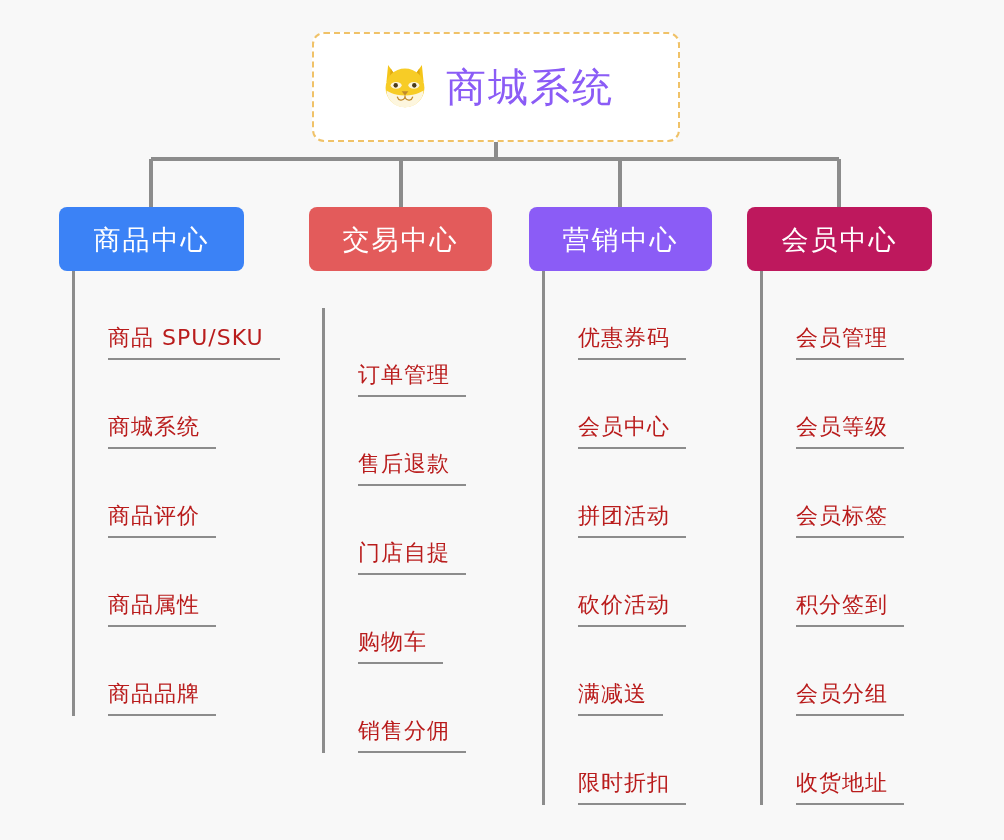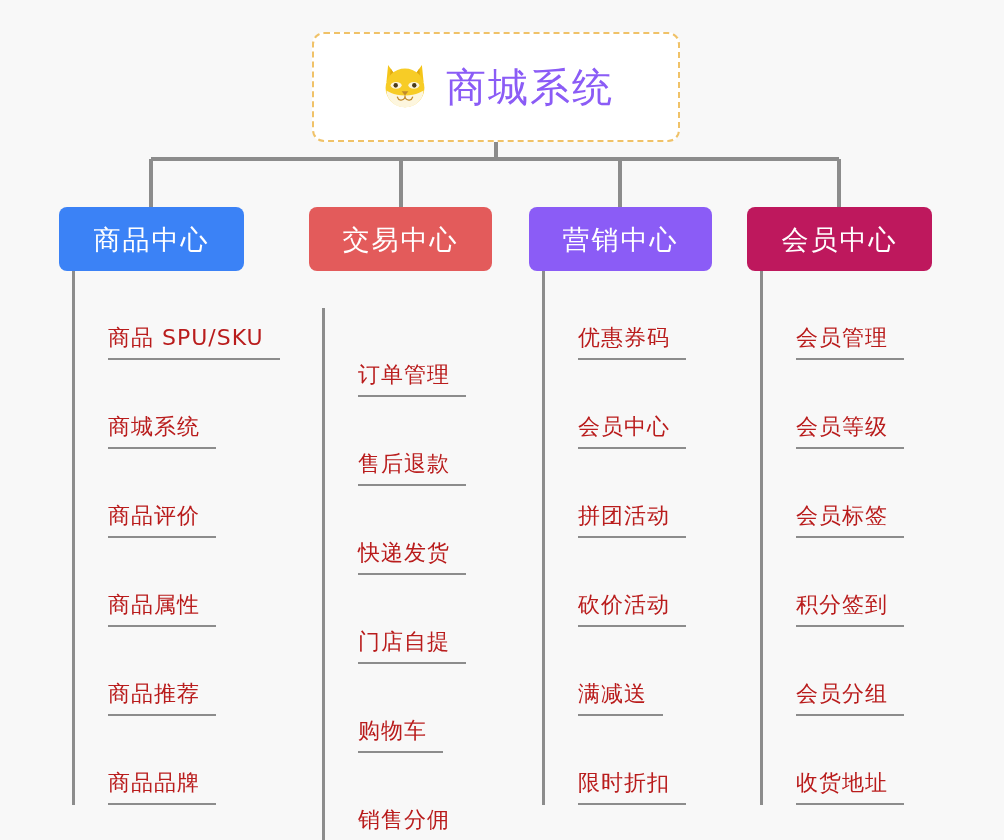--- a/index.html
+++ b/index.html
@@ -164,43 +164,37 @@
       <div class="leaf-item">
           <span class="leaf-label" style="border-bottom-color: rgb(140, 140, 140);">商城系统</span>
         </div>
       <div class="leaf-item">
           <span class="leaf-label" style="border-bottom-color: rgb(140, 140, 140);">商品评价</span>
         </div>
       <div class="leaf-item">
           <span class="leaf-label" style="border-bottom-color: rgb(140, 140, 140);">商品属性</span>
         </div>
       <div class="leaf-item">
-          <span class="leaf-label" style="border-bottom-color: rgb(140, 140, 140);">商品推荐</span>
-        </div>
-      <div class="leaf-item">
           <span class="leaf-label" style="border-bottom-color: rgb(140, 140, 140);">商品品牌</span>
         </div>
     </div>
   </div>
 
   <div class="column col-1">
     <div class="cat-header" style="background: rgb(227, 91, 91);">
       <span>交易中心</span>
     </div>
     <div class="leaf-list" style="border-left-color: rgb(140, 140, 140); margin-top: 37px;">
       <div class="leaf-item">
           <span class="leaf-label" style="border-bottom-color: rgb(140, 140, 140);">订单管理</span>
         </div>
       <div class="leaf-item">
           <span class="leaf-label" style="border-bottom-color: rgb(140, 140, 140);">售后退款</span>
         </div>
       <div class="leaf-item">
-          <span class="leaf-label" style="border-bottom-color: rgb(140, 140, 140);">快递发货</span>
-        </div>
-      <div class="leaf-item">
           <span class="leaf-label" style="border-bottom-color: rgb(140, 140, 140);">门店自提</span>
         </div>
       <div class="leaf-item">
           <span class="leaf-label" style="border-bottom-color: rgb(140, 140, 140);">购物车</span>
         </div>
       <div class="leaf-item">
           <span class="leaf-label" style="border-bottom-color: rgb(140, 140, 140);">销售分佣</span>
         </div>
     </div>
   </div>

